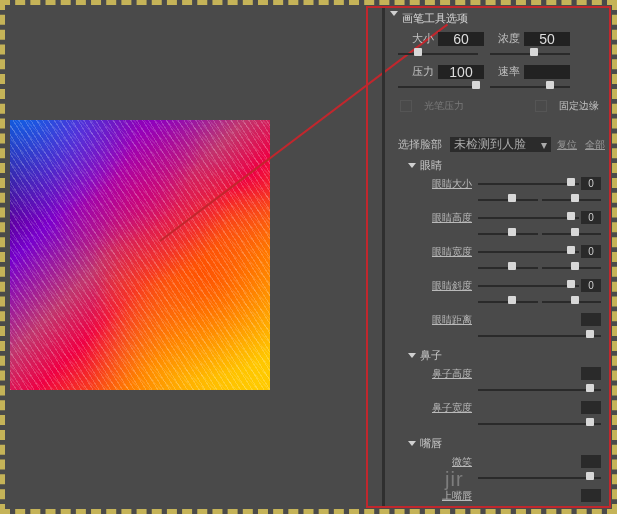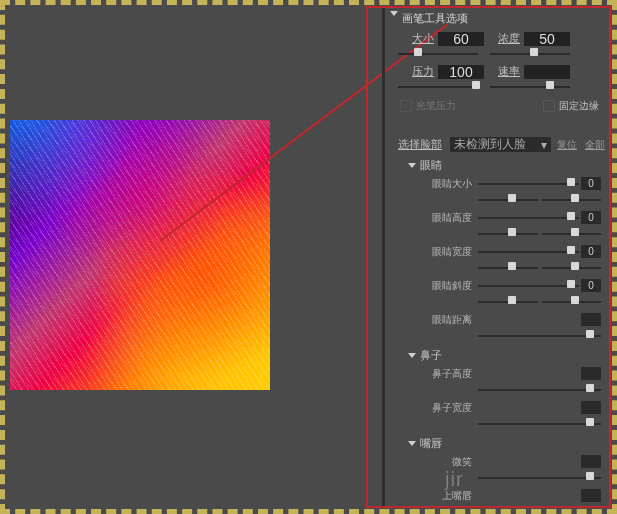--- a/index.html
+++ b/index.html
@@ -18,39 +18,39 @@
     background:repeating-linear-gradient(58deg,rgba(255,255,255,.35) 0 1px,transparent 1px 5px);}
   .fibres2{position:absolute;inset:0;opacity:.25;mix-blend-mode:screen;
     background:repeating-linear-gradient(48deg,rgba(255,255,255,.4) 0 1px,transparent 1px 8px);}
   .lineR{position:absolute;width:360px;height:0;border-top:2px solid #c1272d;left:160px;top:240px;transform-origin:left center;transform:rotate(-37deg);}
   .panel-highlight{position:absolute;left:366px;top:6px;right:6px;bottom:6px;border:2px solid #c1272d;pointer-events:none;}
   .panel-split{position:absolute;left:382px;top:8px;width:3px;height:498px;background:#2f2f2f;}
   .right-panel{position:absolute;left:388px;top:8px;right:10px;bottom:8px;color:#c8c8c8;font-size:11px;overflow:hidden;}
   .header{display:flex;height:14px;color:#d8d8d8;font-size:11px;}
   .tri{display:inline-block;width:0;height:0;border-left:4px solid transparent;border-right:4px solid transparent;border-top:5px solid #d0d0d0;margin:0 4px 0 2px;}
   .grid4{display:grid;grid-template-columns:40px 46px 40px 46px;column-gap:0;row-gap:8px;align-items:center;margin:6px 0 6px 10px;}
-  .lab{color:#c0c0c0;text-align:right;padding-right:4px;text-decoration:underline;}
+  .lab{color:#c0c0c0;text-align:right;padding-right:4px;}
   .valbox{height:14px;line-height:14px;background:#222;color:#ddd;text-align:center;font-size:14px;border:0;}
   .track{grid-column:span 4;position:relative;height:6px;margin-top:-4px;}
   .track2{position:relative;height:6px;}
   .slit{position:absolute;inset:0;display:flex;align-items:center;}
   .bar{height:2px;background:#2a2a2a;flex:1;}
   .knob{position:absolute;top:-3px;width:8px;height:8px;background:#d8d8d8;border-radius:1px;}
   .pairTrack{display:flex;gap:12px;margin-top:1px;}
   .pairTrack .half{flex:1;position:relative;height:6px;}
-  .chk{display:flex;align-items:center;gap:4px;color:#7a7a7a;font-size:10px;margin:4px 0 6px 12px;}
+  .chk{display:flex;align-items:center;gap:12px;color:#7a7a7a;font-size:10px;margin:4px 0 6px 12px;}
   .cbox{width:10px;height:10px;border:1px solid #555;}
   .select-row{display:flex;align-items:center;gap:4px;margin:18px 0 6px 10px;}
   .select{flex:1;height:15px;background:#2b2b2b;color:#aaa;font-size:12px;display:flex;align-items:center;padding:0 4px;justify-content:space-between;}
   .mini{font-size:10px;color:#9a9a9a;padding:0 2px;text-decoration:underline;}
   .sub{margin:3px 0 2px 18px;display:flex;align-items:center;}
   .section{margin-top:3px;}
   .sliders{margin-left:32px;margin-right:6px;}
   .slrow{display:grid;grid-template-columns:56px 1fr 20px;align-items:center;height:17px;gap:2px;}
-  .slabel{text-align:right;color:#bababa;font-size:10px;padding-right:4px;white-space:nowrap;}
+  .slabel{text-align:right;color:#bababa;font-size:10px;padding-right:4px;white-space:nowrap;text-decoration:underline;}
   .nbox{height:13px;background:#2a2a2a;color:#d0d0d0;font-size:10px;text-align:center;line-height:13px;}
   .twin{grid-column:2 / span 2;height:6px;margin-top:-1px;margin-bottom:1px;display:flex;gap:4px;}
   .twin .w{flex:1;position:relative;}
   .single{grid-column:2 / span 2;height:6px;margin-top:-1px;margin-bottom:1px;position:relative;}
   .watermark{position:absolute;left:445px;top:468px;color:rgba(220,220,220,.35);font-size:20px;letter-spacing:1px;pointer-events:none;}
 </style>
 </head>
 <body>
 
 <div class="frame"></div>

